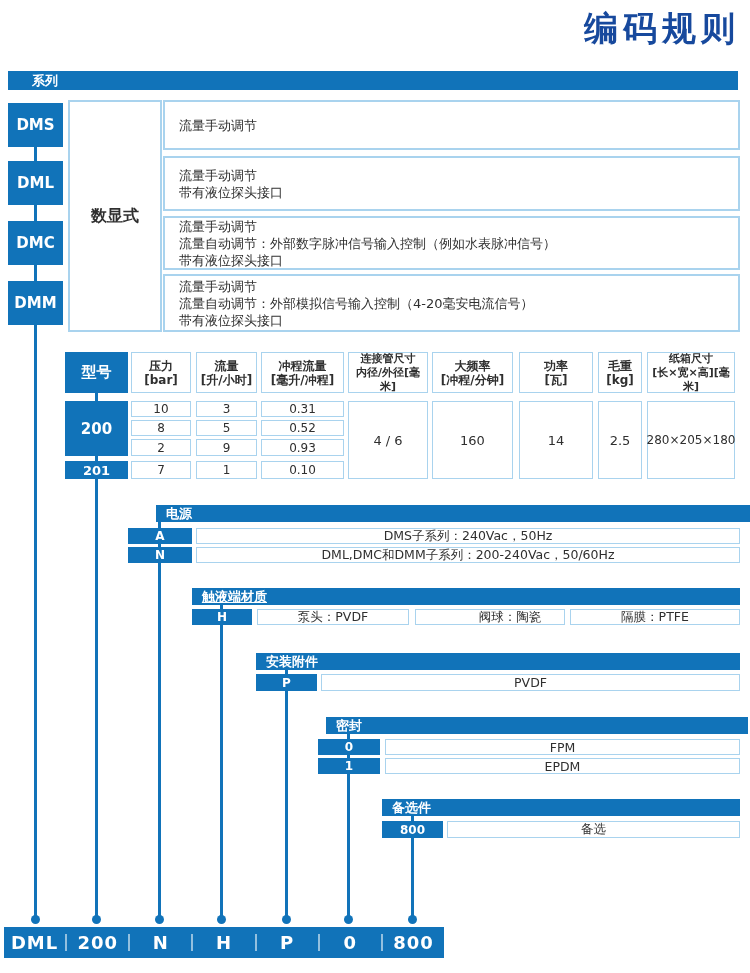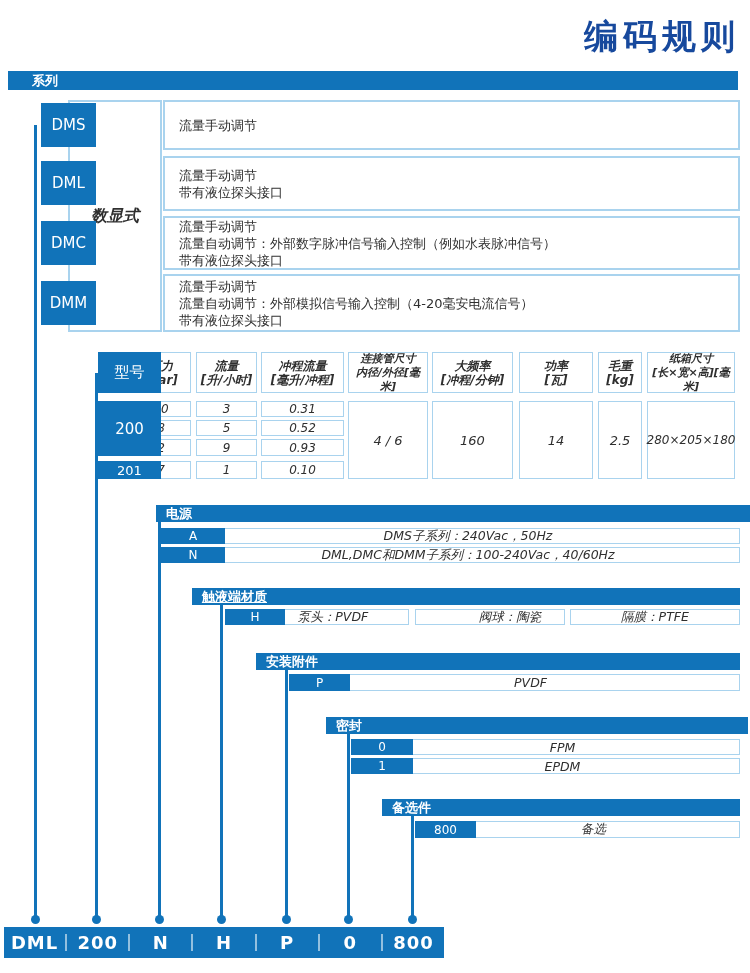--- a/index.html
+++ b/index.html
@@ -9,27 +9,27 @@
     --text:#2f2f2f;
   }
   html,body{margin:0;padding:0;}
   body{
     width:750px;height:973px;position:relative;background:#ffffff;
     font-family:"DejaVu Sans","Liberation Sans",sans-serif;
     color:var(--text);overflow:hidden;
   }
   .abs{position:absolute;box-sizing:border-box;}
   .blue{
-    background:var(--primary);color:#fff;font-weight:normal;
-    display:flex;align-items:center;justify-content:center;z-index:2;margin-left:33px;
+    background:var(--primary);color:#fff;font-weight:bold;
+    display:flex;align-items:center;justify-content:center;z-index:2;
   }
   .cell{
     border:1.5px solid var(--border);background:#fff;
     display:flex;align-items:center;justify-content:center;
-    color:var(--text);z-index:1;font-style:italic;
+    color:var(--text);z-index:1;
   }
   .bar{
     background:var(--primary);color:#fff;font-weight:bold;font-size:13px;
     display:flex;align-items:center;padding-left:10px;z-index:2;
   }
   .desc{
     border:2px solid var(--border);background:#fff;z-index:1;
     display:flex;flex-direction:column;justify-content:center;
     padding-left:14px;font-size:13px;line-height:17px;color:var(--text);
   }
@@ -39,21 +39,21 @@
   .num{font-size:12px;}
   .codebar{
     background:var(--primary);display:flex;align-items:center;z-index:2;
   }
   .codeseg{
     flex:1;text-align:center;color:#fff;font-weight:bold;font-size:18px;letter-spacing:1px;
   }
   .codesep{width:2px;height:17px;background:rgba(255,255,255,0.55);}
   .title{
     position:absolute;top:6px;right:10px;color:var(--title-blue);
-    font-size:34px;font-weight:bold;letter-spacing:5px;z-index:2;margin-top:8px;
+    font-size:34px;font-weight:bold;letter-spacing:5px;z-index:2;
   }
 </style>
 </head>
 <body>
 
 <div class="title">编码规则</div>
 
 <div class="vline" style="left:34px;top:125px;height:795px;"></div>
 <div class="vline" style="left:95px;top:373px;height:547px;"></div>
 <div class="vline" style="left:158px;top:513px;height:407px;"></div>
@@ -152,21 +152,21 @@
 <div class="abs cell" style="left:519px;top:401px;width:74px;height:78px;font-size:13px;">14</div>
 <div class="abs cell" style="left:598px;top:401px;width:44px;height:78px;font-size:13px;">2.5</div>
 <div class="abs cell" style="left:647px;top:401px;width:88px;height:78px;font-size:12px;">280×205×180</div>
 
 <div class="abs bar" style="left:128px;top:505px;width:612px;height:17px;margin-left:28px;">
   <span>电源</span>
 </div>
 <div class="abs blue" style="left:128px;top:528px;width:64px;height:16px;font-size:12px;">A</div>
 <div class="abs cell" style="left:196px;top:528px;width:544px;height:16px;font-size:12.5px;">DMS子系列：240Vac，50Hz</div>
 <div class="abs blue" style="left:128px;top:547px;width:64px;height:16px;font-size:12px;">N</div>
-<div class="abs cell" style="left:196px;top:547px;width:544px;height:16px;font-size:12.5px;">DML,DMC和DMM子系列：100-240Vac，40/60Hz</div>
+<div class="abs cell" style="left:196px;top:547px;width:544px;height:16px;font-size:12.5px;">DML,DMC和DMM子系列：200-240Vac，50/60Hz</div>
 
 <div class="abs bar" style="left:192px;top:588px;width:548px;height:17px;text-decoration:underline;">
   <span>触液端材质</span>
 </div>
 <div class="abs blue" style="left:192px;top:609px;width:60px;height:16px;font-size:12px;">H</div>
 <div class="abs cell" style="left:257px;top:609px;width:152px;height:16px;font-size:12.5px;">泵头：PVDF</div>
 <div class="abs cell" style="left:415px;top:609px;width:150px;height:16px;font-size:12.5px;padding-left:40px;">阀球：陶瓷</div>
 <div class="abs cell" style="left:570px;top:609px;width:170px;height:16px;font-size:12.5px;">隔膜：PTFE</div>
 
 <div class="abs bar" style="left:256px;top:653px;width:484px;height:17px;">

